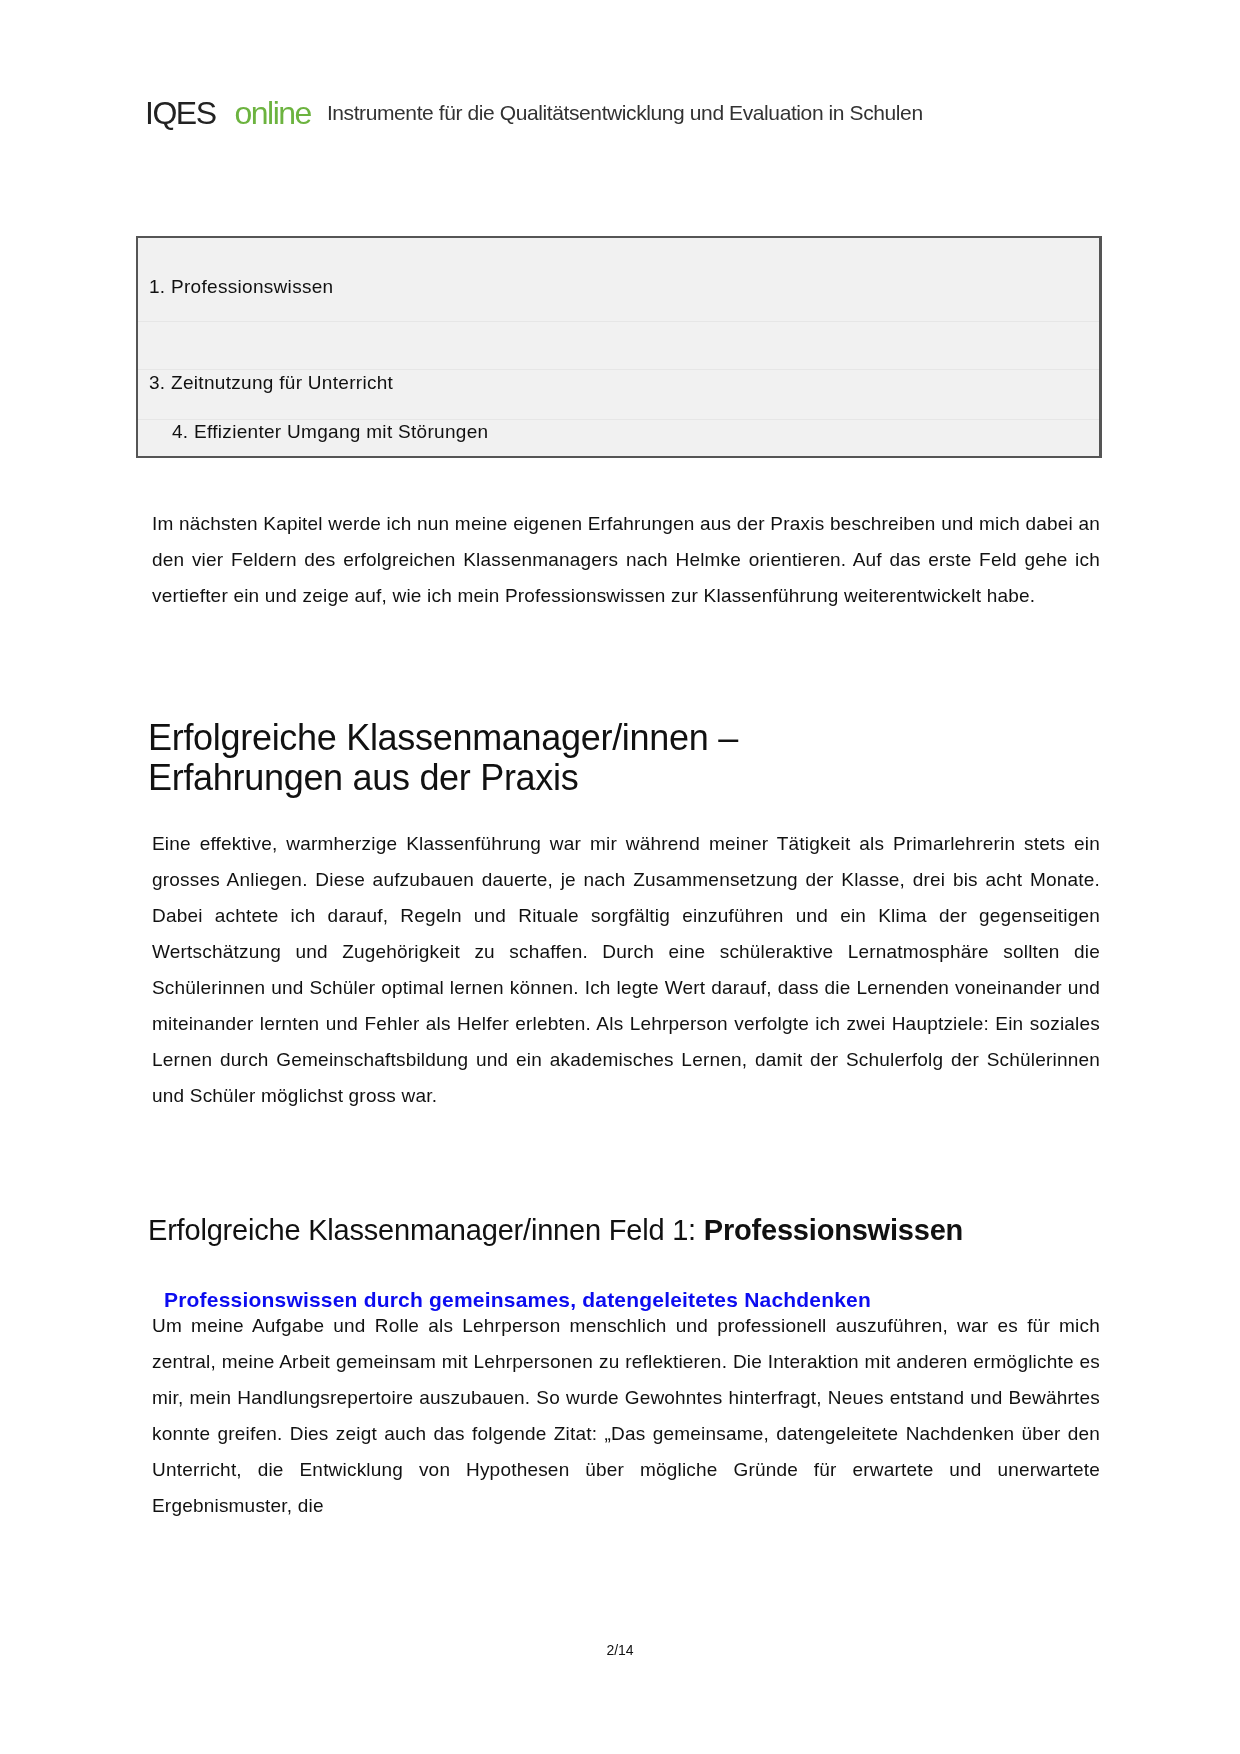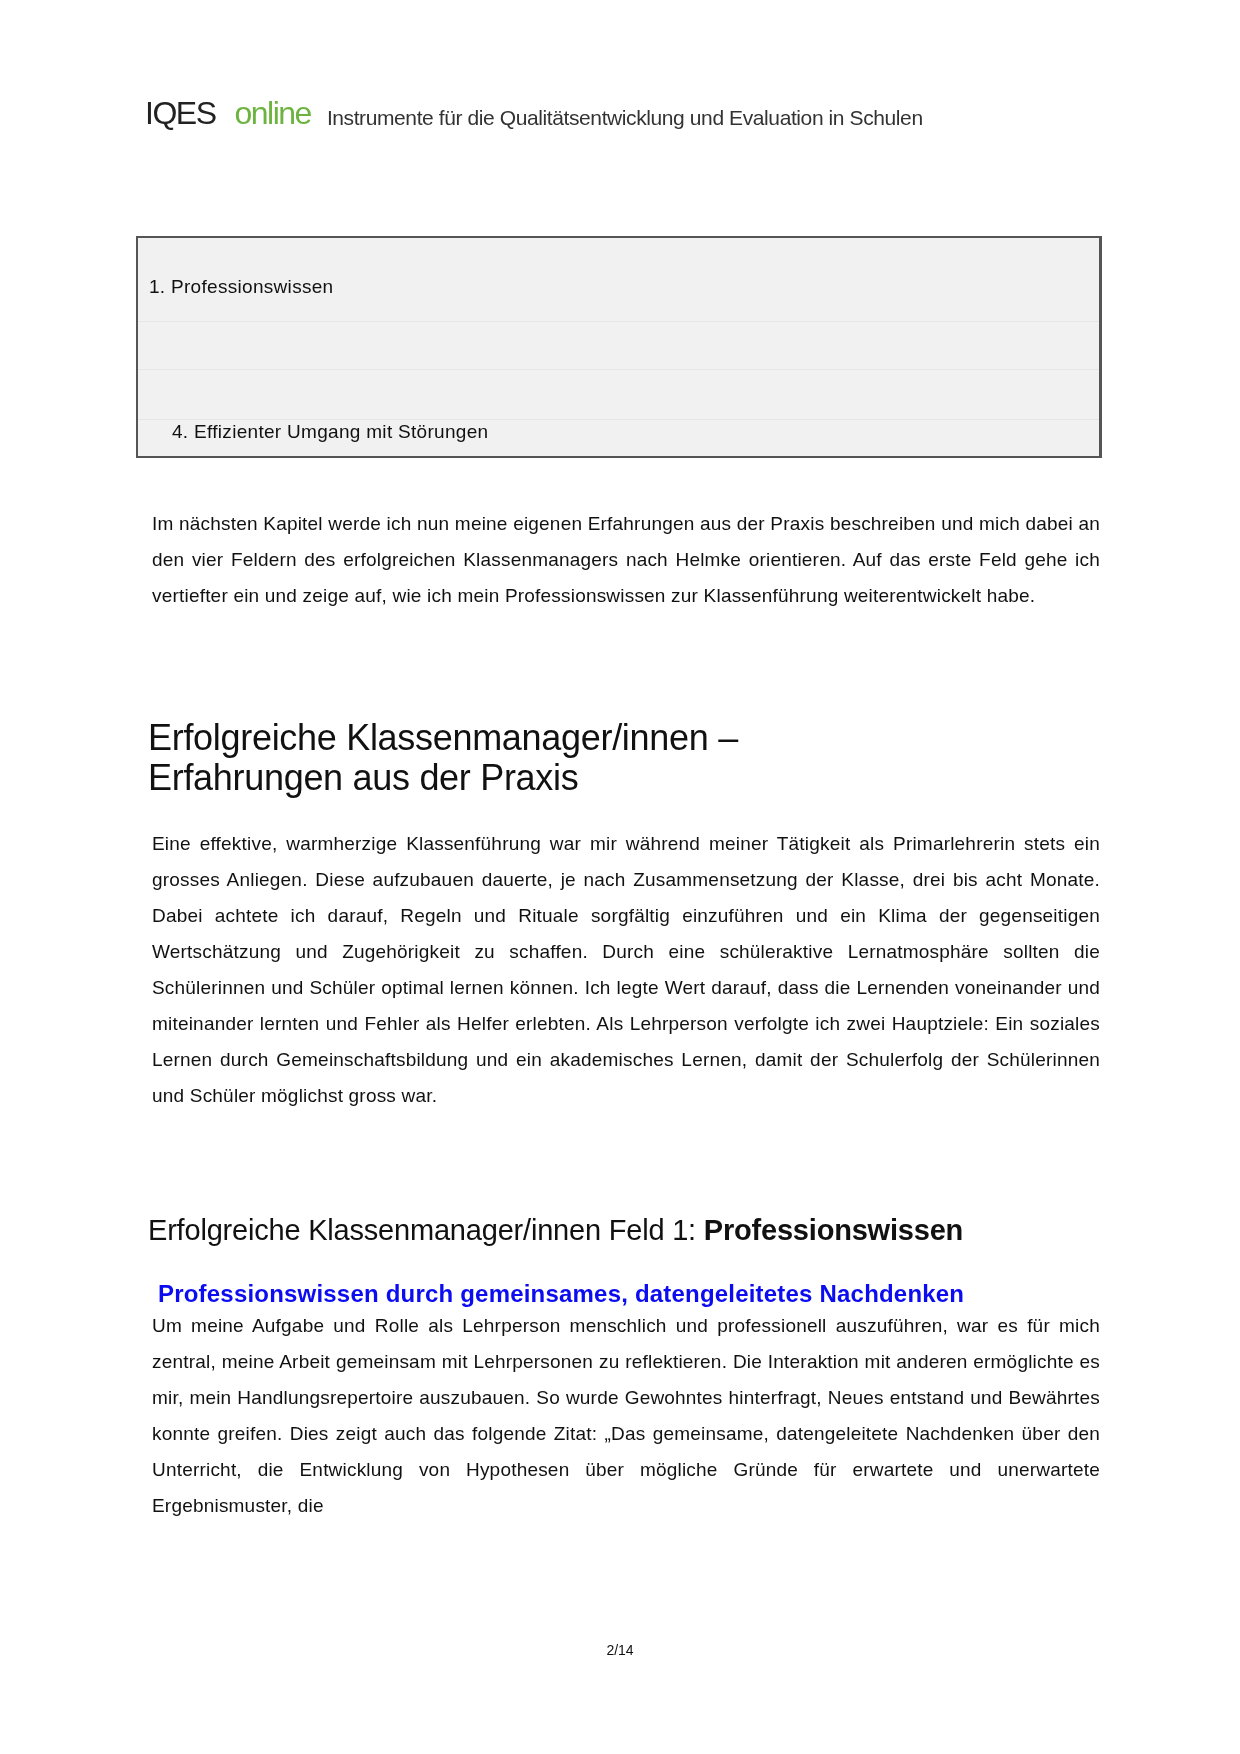--- a/index.html
+++ b/index.html
@@ -14,21 +14,21 @@
       overflow: hidden;
       font-family: "Liberation Sans", "DejaVu Sans", sans-serif;
       color: #111111;
     }
     .header {
       position: absolute;
       left: 145px;
       top: 96px;
       height: 34px;
       display: flex;
-      align-items: flex-end;
+      align-items: center;
       white-space: nowrap;
     }
     .logo {
       display: flex;
       align-items: baseline;
       font-size: 32px;
       letter-spacing: -1.5px;
       line-height: 34px;
     }
     .logo-iqes {
@@ -112,24 +112,24 @@
       letter-spacing: -0.2px;
     }
     .h3 b {
       font-weight: bold;
     }
     .h4 {
       position: absolute;
       left: 148px;
       top: 1270px;
       width: 950px;
-      font-size: 24px;
+      font-size: 21px;
       line-height: 28px;
       font-weight: bold;
-      margin: 10px;
+      margin: 16px;
       color: #0c0cf0;
       letter-spacing: 0.2px;
     }
     .page-number {
       position: absolute;
       left: 0;
       width: 1240px;
       top: 1642px;
       text-align: center;
       font-size: 14px;
@@ -144,20 +144,21 @@
     <span class="logo-iqes">IQES</span>
     <span class="logo-online">online</span>
   </div>
   <span class="tagline">Instrumente für die Qualitätsentwicklung und Evaluation in Schulen</span>
 </div>
 
 <div class="list-box">
   <div class="list-row" style="top:38px;">1. Professionswissen</div>
   <div class="list-sep" style="top:83px;"></div>
   <div class="list-sep" style="top:131px;"></div>
+  <div class="list-row" style="top:134px;">3. Zeitnutzung für Unterricht</div>
   <div class="list-sep" style="top:181px;"></div>
   <div class="list-row" style="top:183px;padding-left:34px;">4. Effizienter Umgang mit Störungen</div>
 </div>
 
 <p class="para" style="top:502px;">Im nächsten Kapitel werde ich nun meine eigenen Erfahrungen aus der Praxis beschreiben und mich dabei an den vier Feldern des erfolgreichen Klassenmanagers nach Helmke orientieren. Auf das erste Feld gehe ich vertiefter ein und zeige auf, wie ich mein Professionswissen zur Klassenführung weiterentwickelt habe.</p>
 
 <h2 class="h2">
   <span>Erfolgreiche Klassenmanager/innen –</span><br>
   <span>Erfahrungen aus der Praxis</span>
 </h2>

